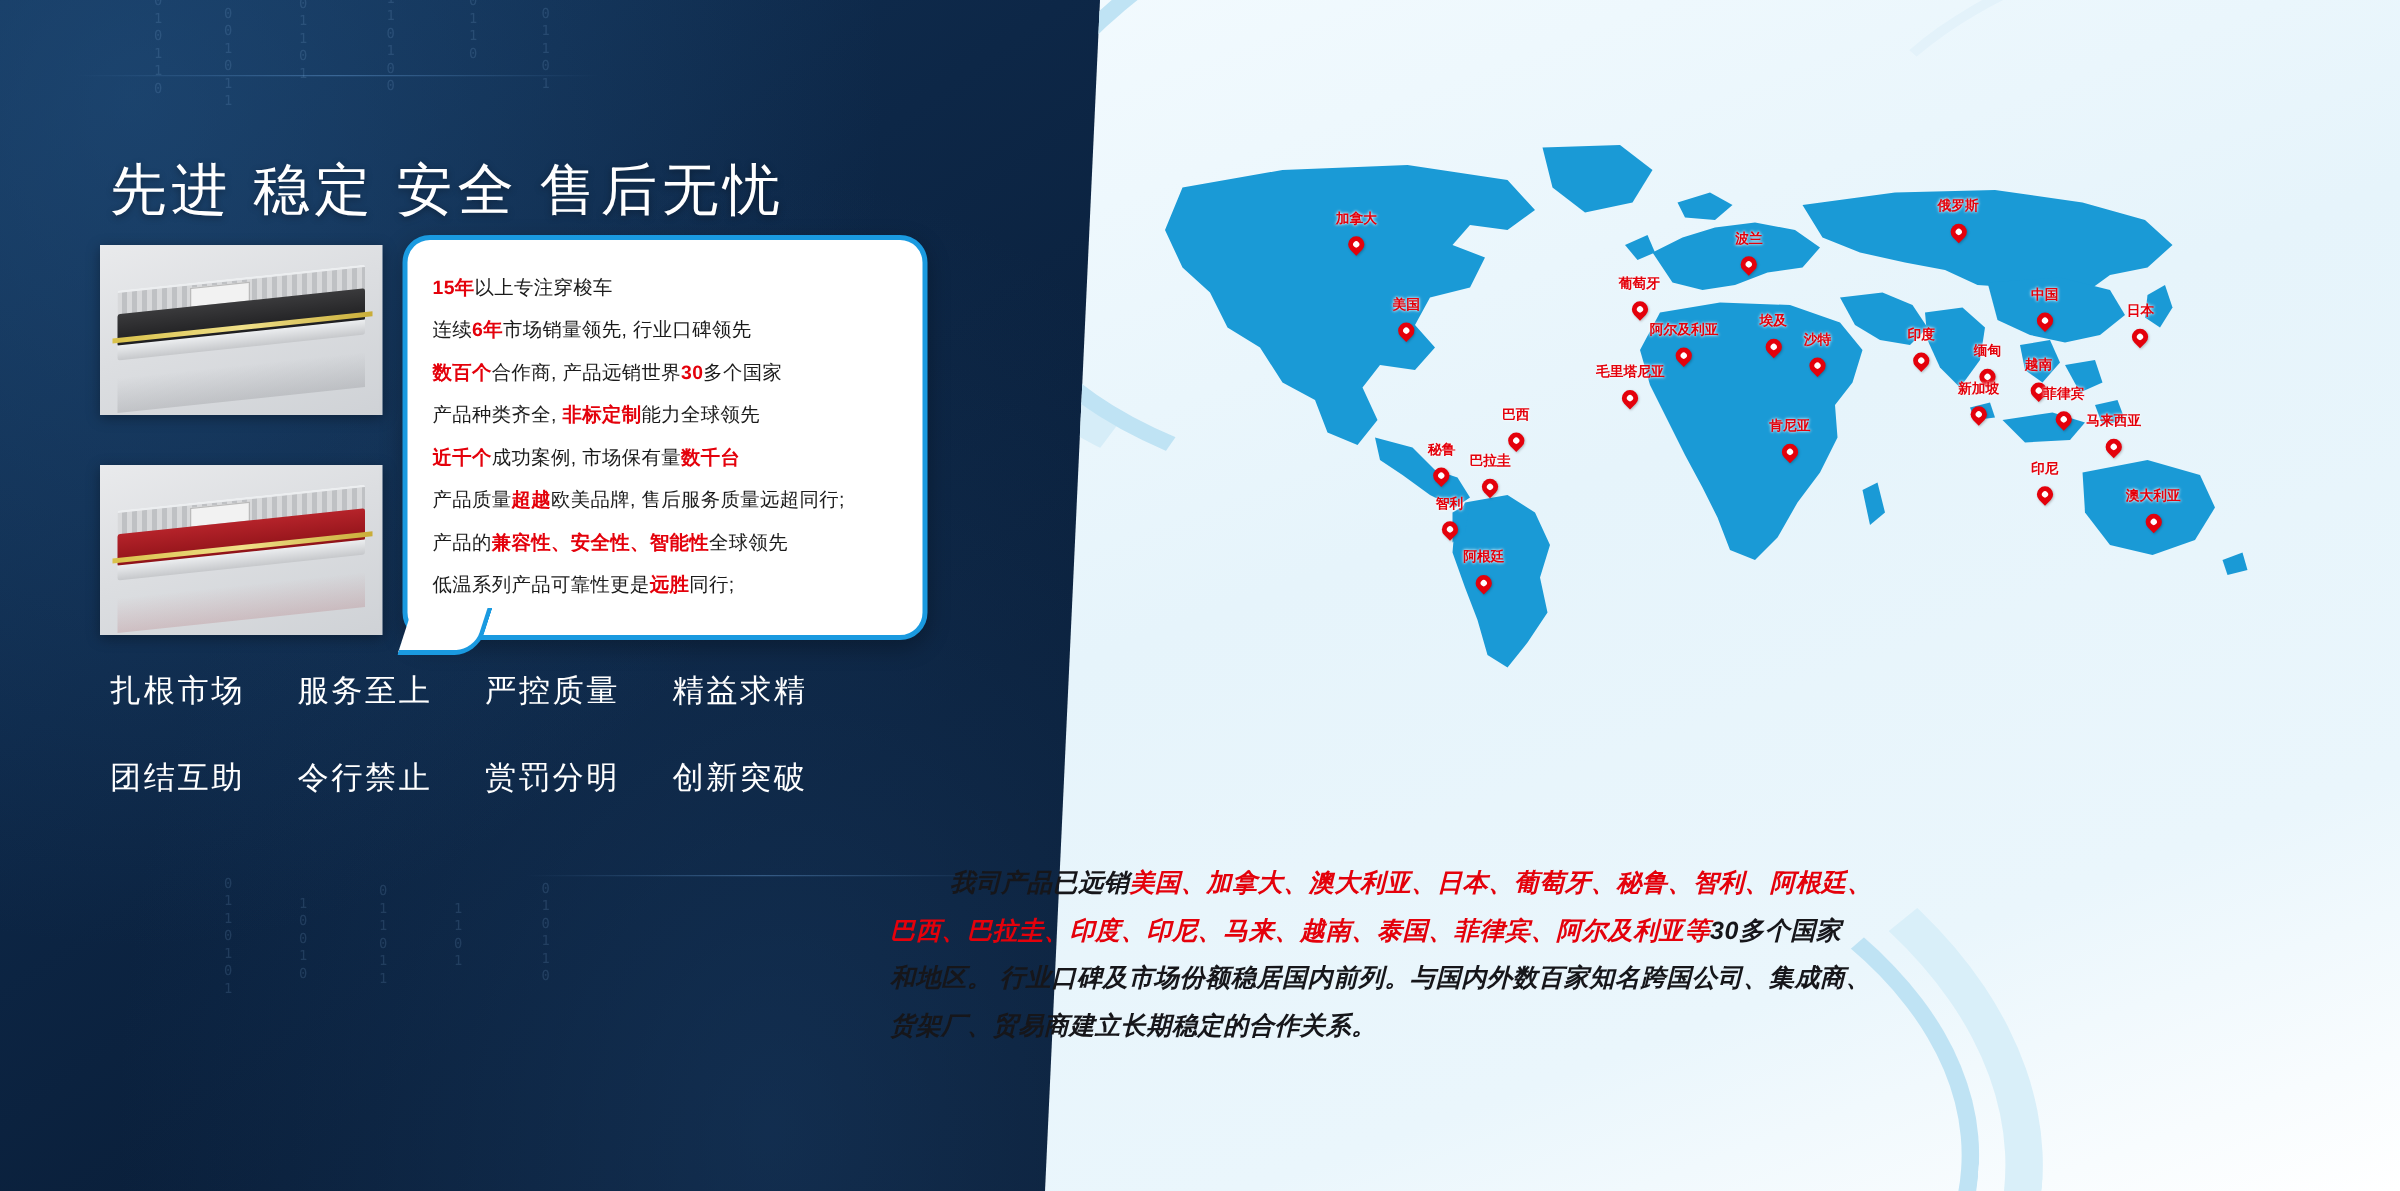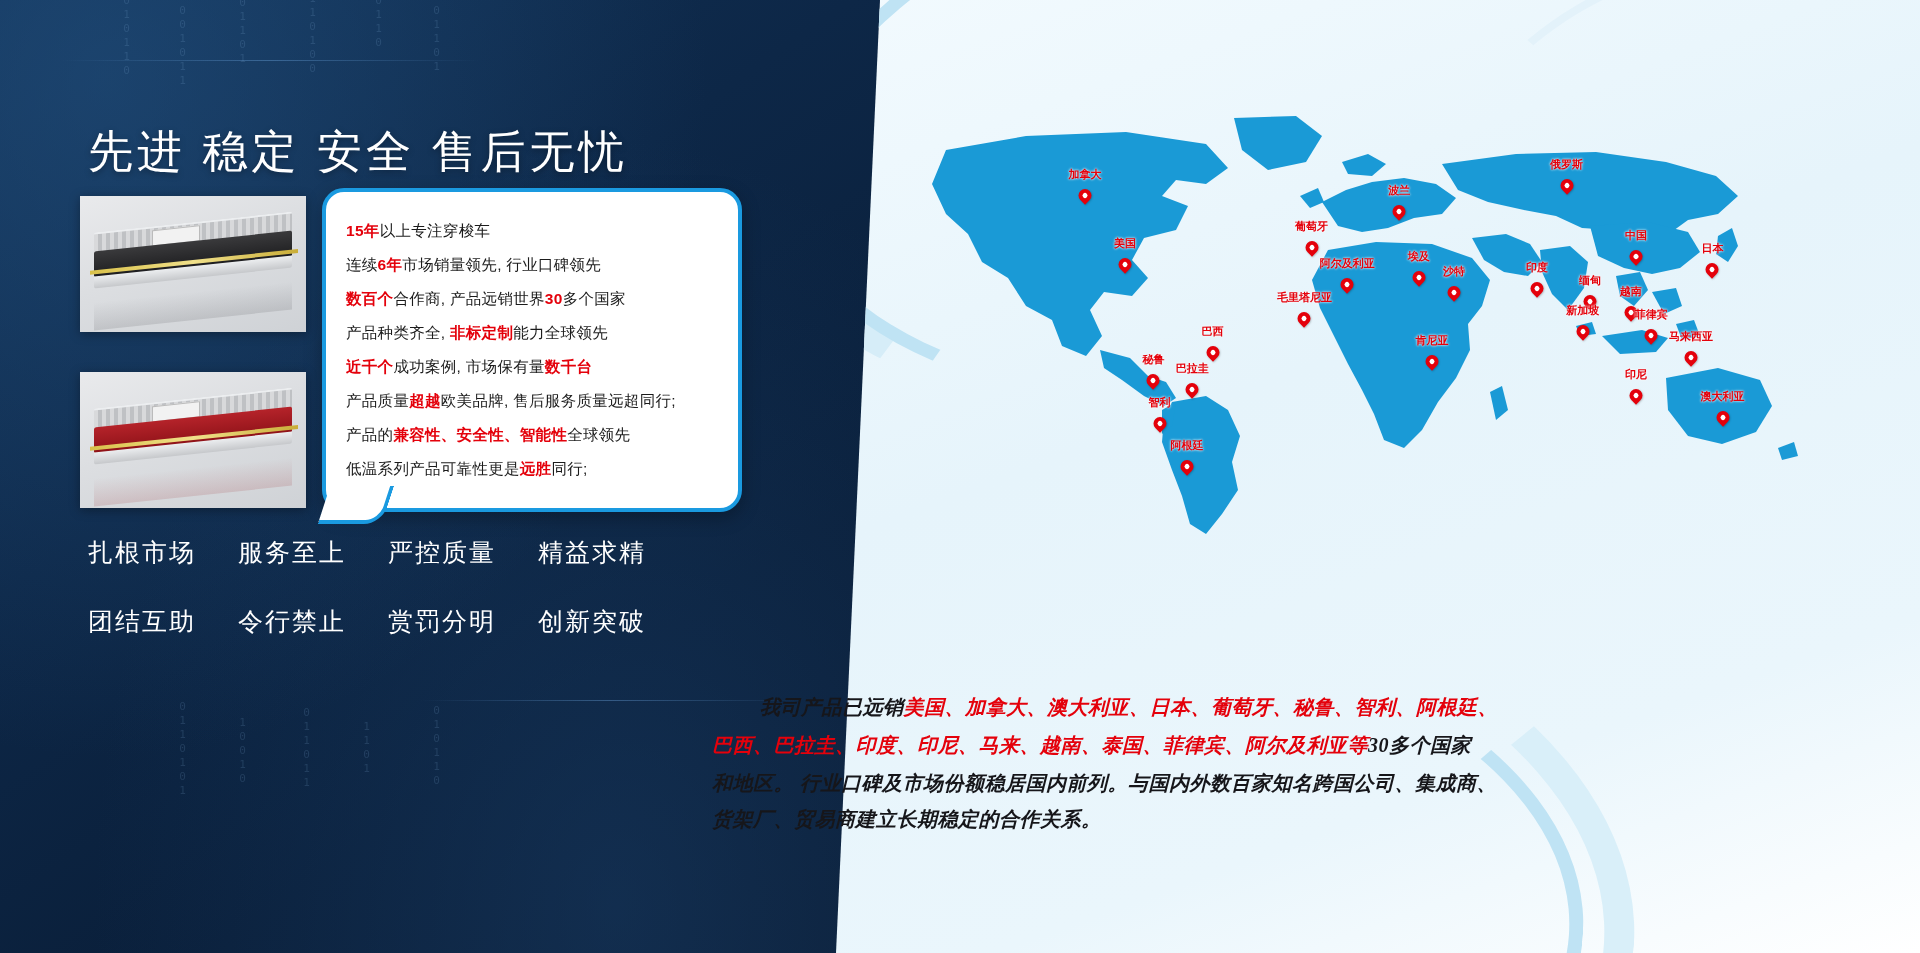--- a/index.html
+++ b/index.html
@@ -122,23 +122,23 @@
     content:"";position:absolute;left:4px;top:4px;width:5px;height:5px;
     border-radius:50%;background:#ffffff;
   }
 
   .blurb{
     position:absolute;left:760px;top:688px;width:1080px;
     font-size:20px;font-weight:bold;font-style:italic;color:#16161a;
     line-height:38px;letter-spacing:.5px;
   }
   .blurb .r{color:#e4010b;margin-top:31px;}
-  .blurb .l2{margin-left:-48px;font-family:Liberation Serif, serif;}
+  .blurb .l2{margin-left:-48px;}
   .blurb .l3{margin-left:-48px;}
-  .blurb .l4{margin-left:-48px;font-family:Liberation Mono, monospace;}
+  .blurb .l4{margin-left:-48px;}
 </style>
 </head>
 <body>
 
 <div class="stage">
 
   <div class="left-panel">
     <div class="bincol" style="left:120px;top:-6px;height:120px;">010110</div>
     <div class="bincol" style="left:176px;top:-10px;height:150px;">1001011</div>
     <div class="bincol" style="left:236px;top:-4px;height:110px;">01101</div>

